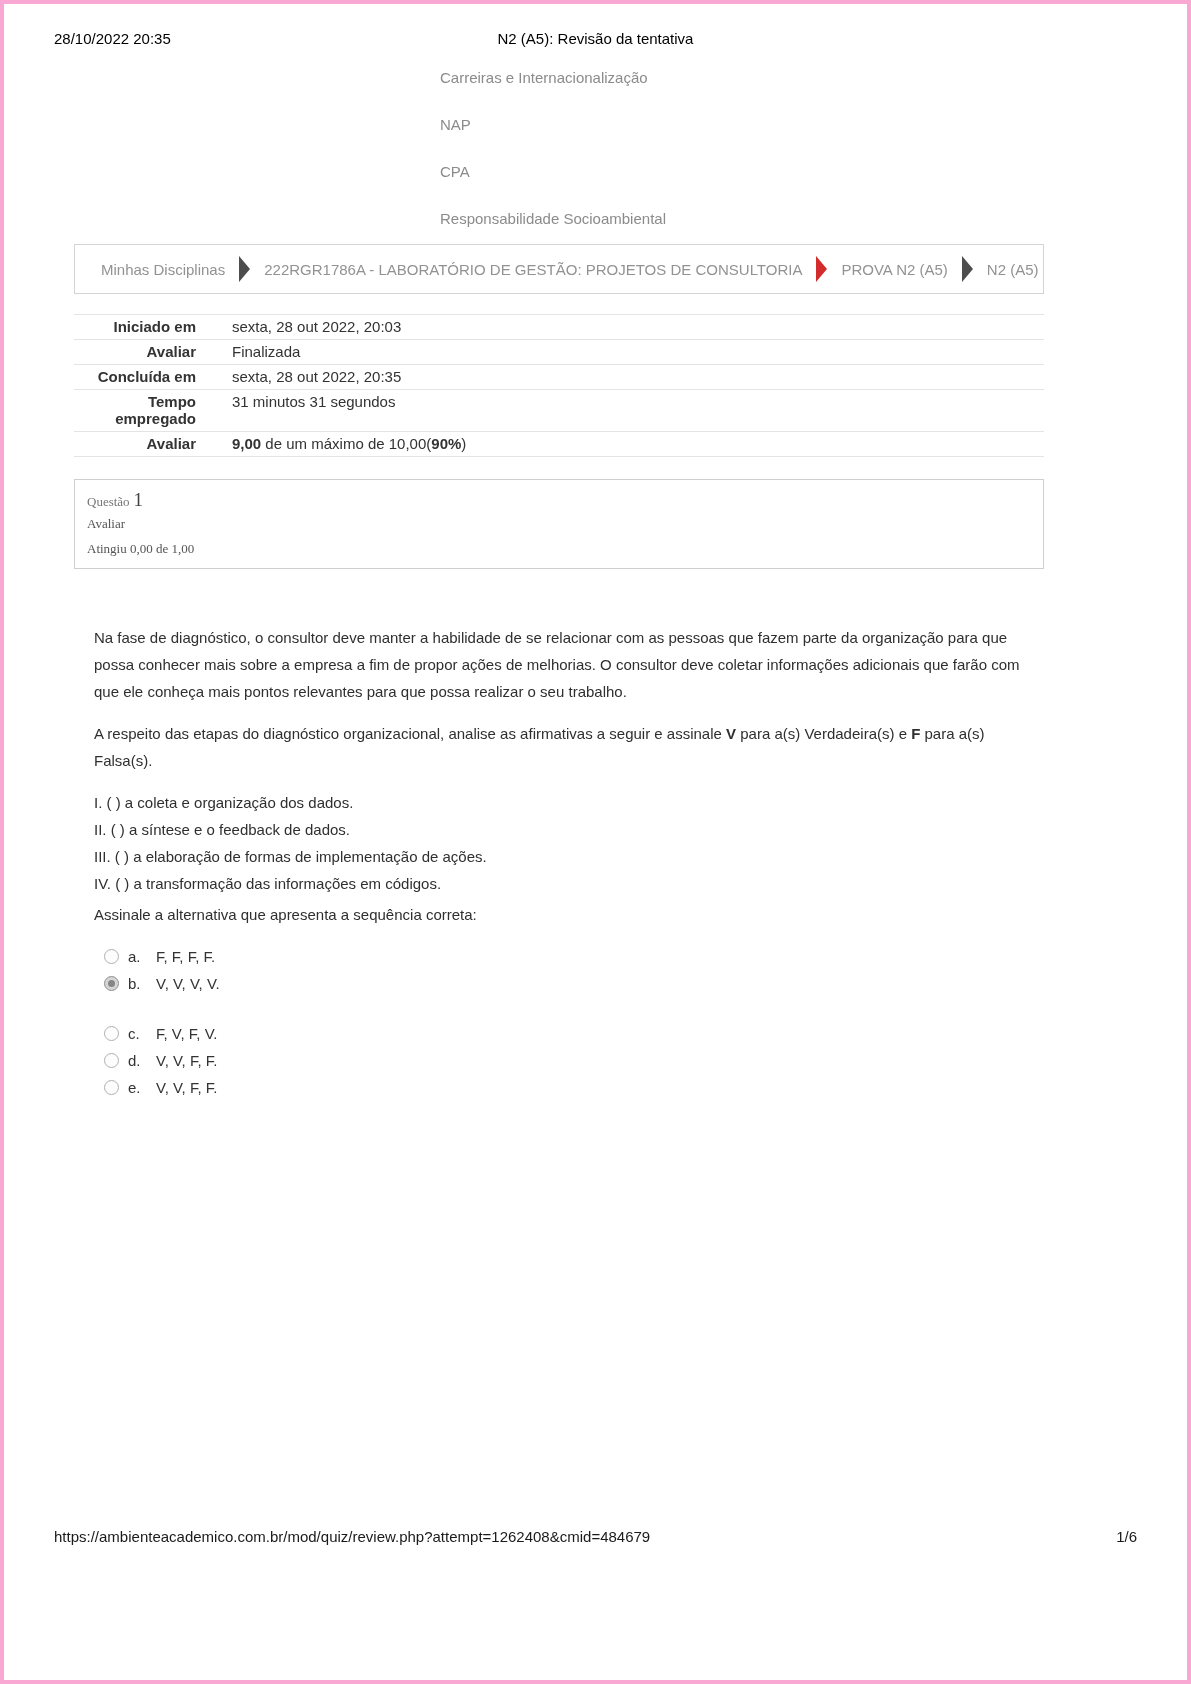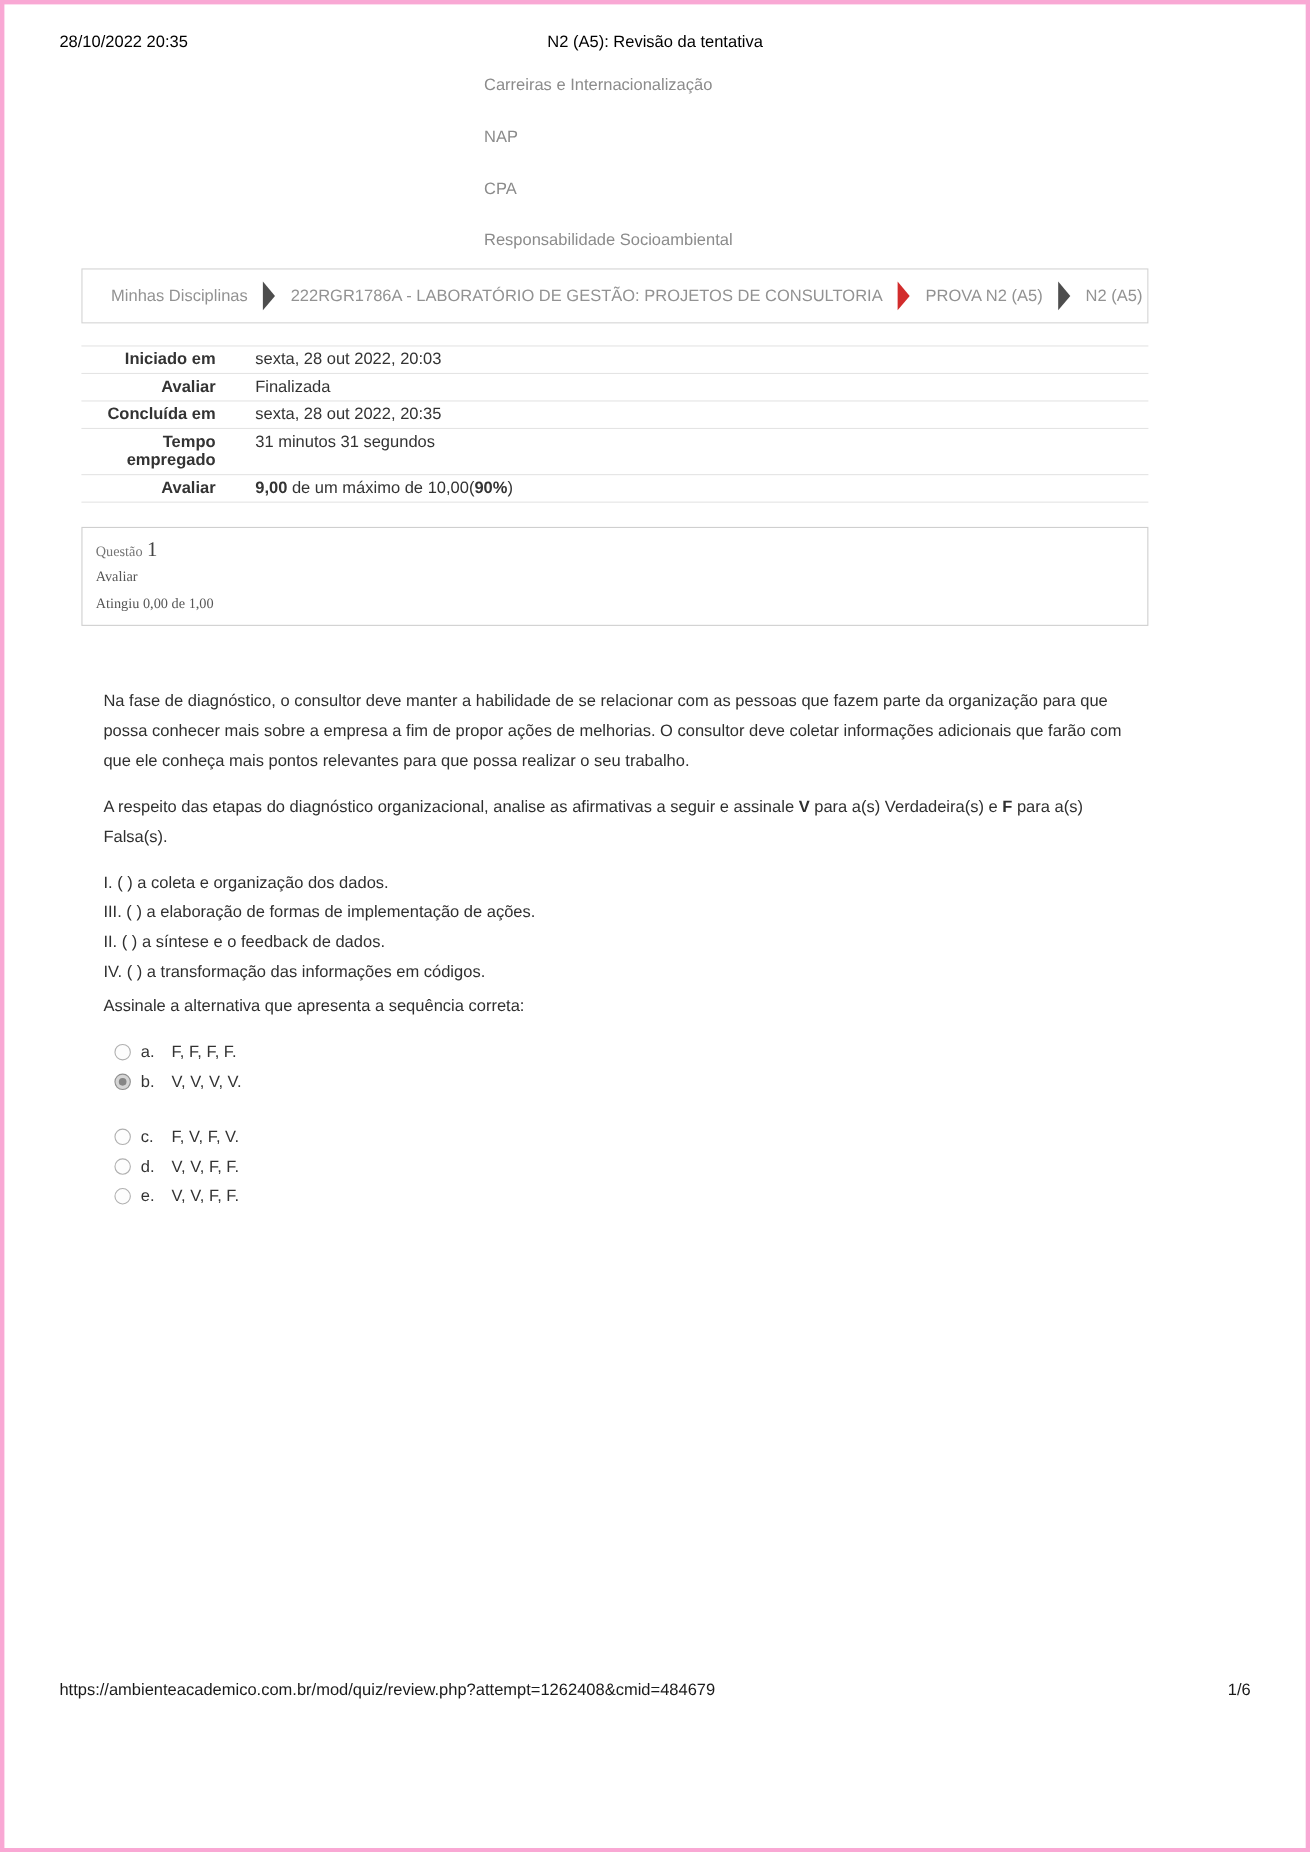--- a/index.html
+++ b/index.html
@@ -116,22 +116,22 @@
     <div class="qnum"><span>Questão</span><span class="qn">1</span></div>
     <div class="qstatus">Avaliar</div>
     <div class="qpoints">Atingiu 0,00 de 1,00</div>
   </div>
 
   <div class="qbody">
     <p>Na fase de diagnóstico, o consultor deve manter a habilidade de se relacionar com as pessoas que fazem parte da organização para que possa conhecer mais sobre a empresa a fim de propor ações de melhorias. O consultor deve coletar informações adicionais que farão com que ele conheça mais pontos relevantes para que possa realizar o seu trabalho.</p>
     <p><span>A respeito das etapas do diagnóstico organizacional, analise as afirmativas a seguir e assinale </span><b>V</b><span> para a(s) Verdadeira(s) e </span><b>F</b><span> para a(s) Falsa(s).</span></p>
     <div class="statements">
       <div>I. ( ) a coleta e organização dos dados.</div>
+      <div>II. ( ) a síntese e o feedback de dados.</div>
       <div>III. ( ) a elaboração de formas de implementação de ações.</div>
-      <div>II. ( ) a síntese e o feedback de dados.</div>
       <div>IV. ( ) a transformação das informações em códigos.</div>
     </div>
     <p class="instruction">Assinale a alternativa que apresenta a sequência correta:</p>
 
     <div class="options">
       <div class="opt">
         <span class="radio"></span>
         <span class="letter">a.</span>
         <span class="otext">F, F, F, F.</span>
       </div>

